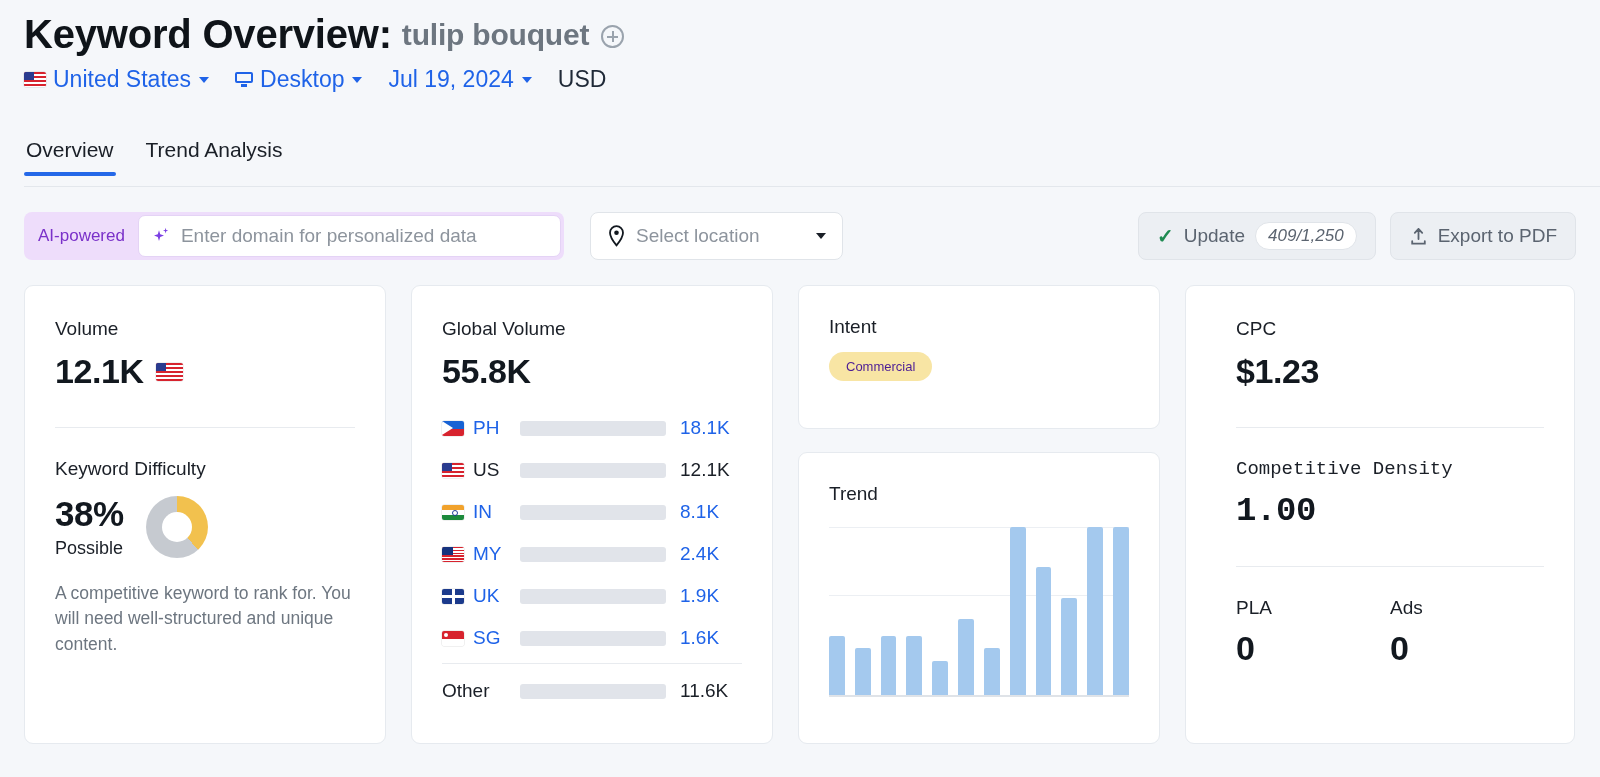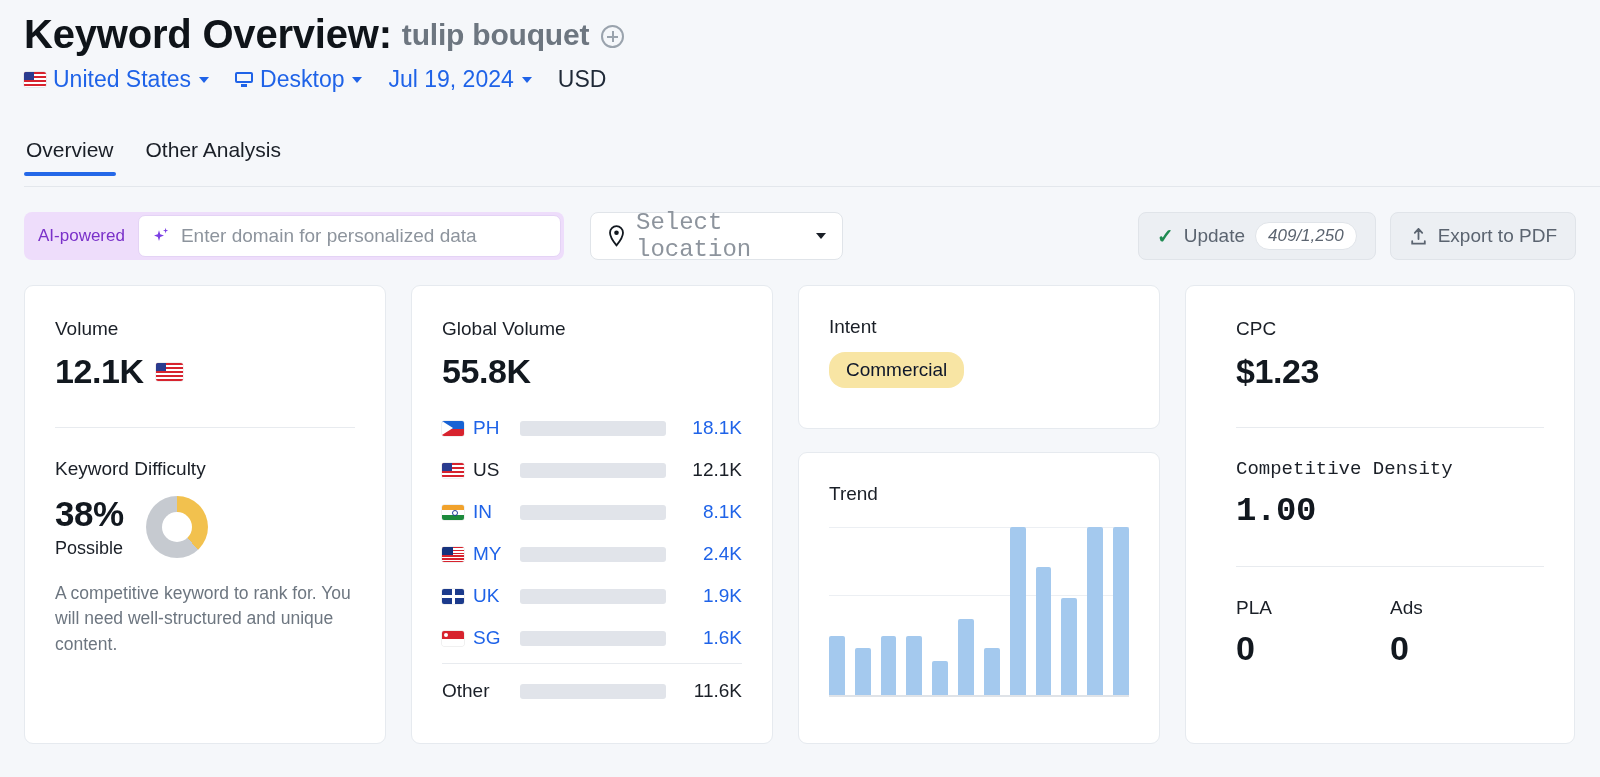--- a/index.html
+++ b/index.html
@@ -101,21 +101,21 @@
     border-radius: 7px; padding: 0 12px;
   }
   .ai-input .ph { font-size: 19px; color: #8d949d; }
   .sparkle { position: relative; width: 20px; height: 20px; flex: 0 0 auto; }
 
   .loc-btn {
     position: absolute; left: 566px; top: 0; height: 48px; width: 253px;
     display: flex; align-items: center; gap: 10px; padding: 0 16px;
     background: #fff; border: 1px solid #e0e4e9; border-radius: 8px; cursor: pointer;
   }
-  .loc-btn .txt { font-size: 24px; color: #8d949d; flex: 1; font-family: Liberation Mono, monospace; }
+  .loc-btn .txt { font-size: 19px; color: #8d949d; flex: 1; }
   .pin { width: 19px; height: 22px; flex: 0 0 auto; }
 
   .right-actions { position: absolute; right: 0; top: 0; display: flex; gap: 14px; }
   .btn-grey {
     height: 48px; display: flex; align-items: center; gap: 10px; padding: 0 18px;
     background: #eceff3; border: 1px solid #e0e4e9; border-radius: 8px;
     font-size: 19px; color: #5b6470; cursor: pointer; white-space: nowrap;
   }
   .check { color: #1f8b52; font-size: 20px; font-weight: bold; }
   .pill {
@@ -154,28 +154,28 @@
   .kd-desc { font-size: 17.5px; line-height: 1.45; color: #6d7680; }
 
   
   .gv-row { display: flex; align-items: center; height: 42px; }
   .gv-cc { display: flex; align-items: center; gap: 9px; width: 78px; }
   .gv-code { font-size: 19px; color: #1f63e8; }
   .gv-code.dark { color: #1a1f27; }
   .gv-bar { flex: 1; height: 15px; background: #e1e4ea; border-radius: 3px; overflow: hidden; margin-right: 14px; }
   .gv-bar .fill { height: 100%; background: #4da3f7; border-radius: 3px; }
   .gv-bar .fill.dark { background: #2268cc; }
-  .gv-val { width: 62px; text-align: right; font-size: 19px; color: #1f63e8; }
+  .gv-val { width: 62px; font-size: 19px; color: #1f63e8; }
   .gv-val.dark { color: #1a1f27; }
   .gv-other-label { font-size: 19px; color: #1a1f27; width: 78px; }
 
   
   .badge-intent {
-    display: inline-block; background: #f8e5a4; color: #0f172a;
-    font-size: 19px; padding: 7px 17px; border-radius: 16px;
+    display: inline-block; background: #f8e5a4; color: #4c1d95;
+    font-size: 13px; padding: 7px 17px; border-radius: 16px;
   }
 
   
   .trend-chart { position: relative; height: 170px; margin: 0 0 0 0; }
   .gridline { position: absolute; left: 0; right: 0; height: 1px; background: #eceff3; }
   .baseline { position: absolute; left: 0; right: 0; bottom: 0; height: 2px; background: #dfe3e8; }
   .bars { position: absolute; left: 0; right: 0; bottom: 2px; top: 0; display: flex; align-items: flex-end; gap: 10px; }
   .bars .bar { flex: 1; background: #a4c9ee; border-radius: 2px 2px 0 0; }
 
   
@@ -210,21 +210,21 @@
     </div>
     <div class="meta-item">
       <span>Jul 19, 2024</span>
       <span class="caret"></span>
     </div>
     <div class="meta-item static">USD</div>
   </div>
 
   <div class="tabs">
     <div class="tab active">Overview</div>
-    <div class="tab">Other Analysis</div>
+    <div class="tab">Trend Analysis</div>
   </div>
   <div class="tab-rule"></div>
 
   <div class="toolbar">
 
     <div class="ai-wrap">
       <span class="ai-label">AI-powered</span>
       <div class="ai-input">
         <span class="sparkle">
           <svg viewBox="0 0 20 20" width="20" height="20">

